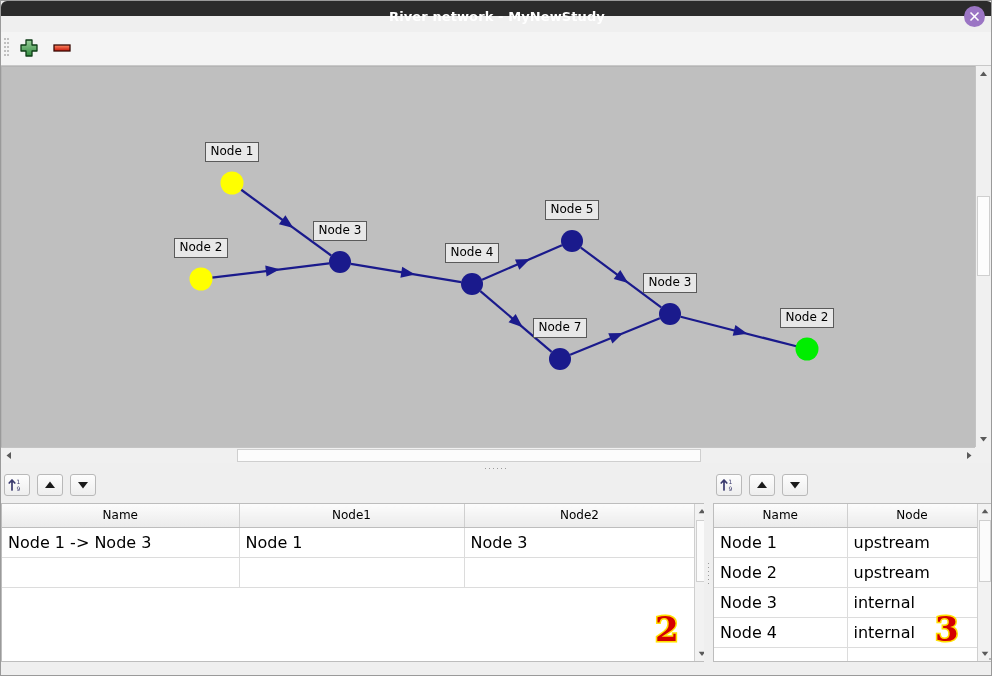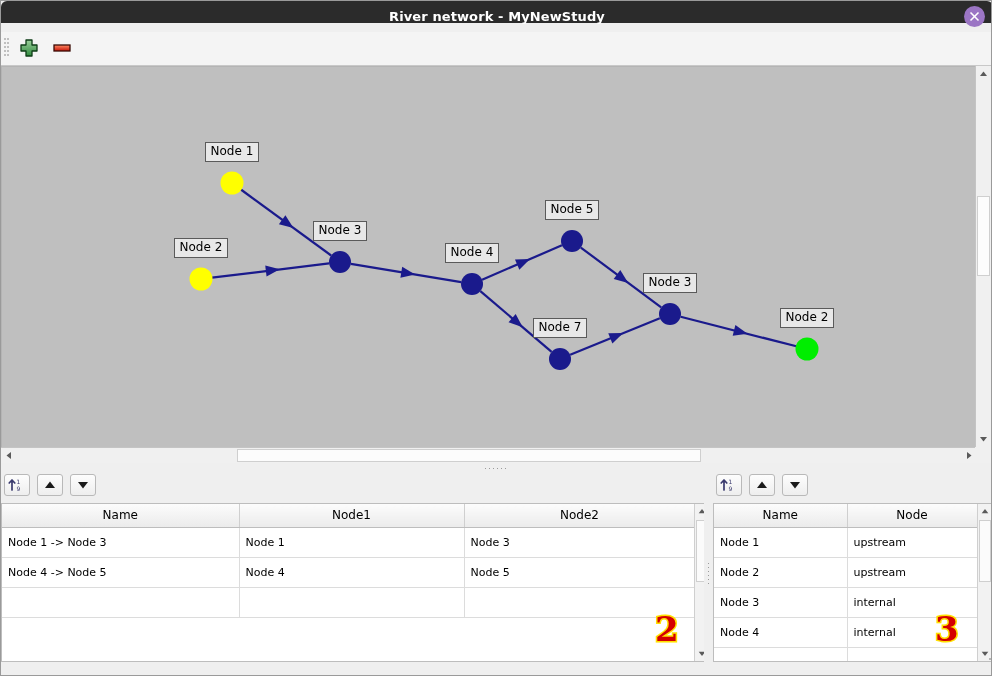--- a/index.html
+++ b/index.html
@@ -13,21 +13,21 @@
     position: relative;
     width: 992px; height: 676px;
     background: #efefef;
     border: 1px solid #9a9a9a;
     overflow: hidden;
   }
 
   
   #titlebar {
     position: absolute; top: 0; left: 0;
-    width: 992px; height: 22px;
+    width: 992px; height: 15px;
     background: #2b2b2b;
     border-top-left-radius: 6px;
     border-top-right-radius: 6px;
   }
   #title-text {
     position: absolute; left: 0; top: 0;
     width: 992px; height: 31px;
     line-height: 31px;
     text-align: center;
     color: #ffffff;
@@ -179,21 +179,21 @@
     background: linear-gradient(#fcfcfc, #ebebeb);
     border-right: 1px solid #cfcfcf;
     border-bottom: 1px solid #bdbdbd;
     font-size: 12px; font-weight: normal; color: #000;
     text-align: center;
   }
   table.grid td {
     height: 30px;
     border-right: 1px solid #dcdcdc;
     border-bottom: 1px solid #dcdcdc;
-    font-size: 11px; color: #000;
+    font-size: 16px; color: #000;
     padding-left: 6px;
     background: #ffffff;
     white-space: nowrap;
     overflow: hidden;
   }
   
   .t-vsb {
     position: absolute; right: 0; top: 0;
     width: 15px; height: 157px;
     background: #f2f2f2; border-left: 1px solid #cfcfcf;
@@ -412,25 +412,20 @@
                 <th>Node2</th>
               </tr>
             </thead>
           <tbody>
               <tr>
                 <td>Node 1 -&gt; Node 3</td>
                 <td>Node 1</td>
                 <td>Node 3</td>
               </tr>
               <tr>
-                <td>Node 4 -&gt; Node 5</td>
-                <td>Node 4</td>
-                <td>Node 5</td>
-              </tr>
-              <tr>
                 <td></td>
                 <td></td>
                 <td></td>
               </tr>
             </tbody>
         </table>
         <div class="t-vsb">
           <div class="a-up">
             <svg width="14" height="15" viewBox="0 0 14 15">
               <path d="M7 5 L10.3 9.3 L3.7 9.3 Z" fill="#5a5a5a"></path>

